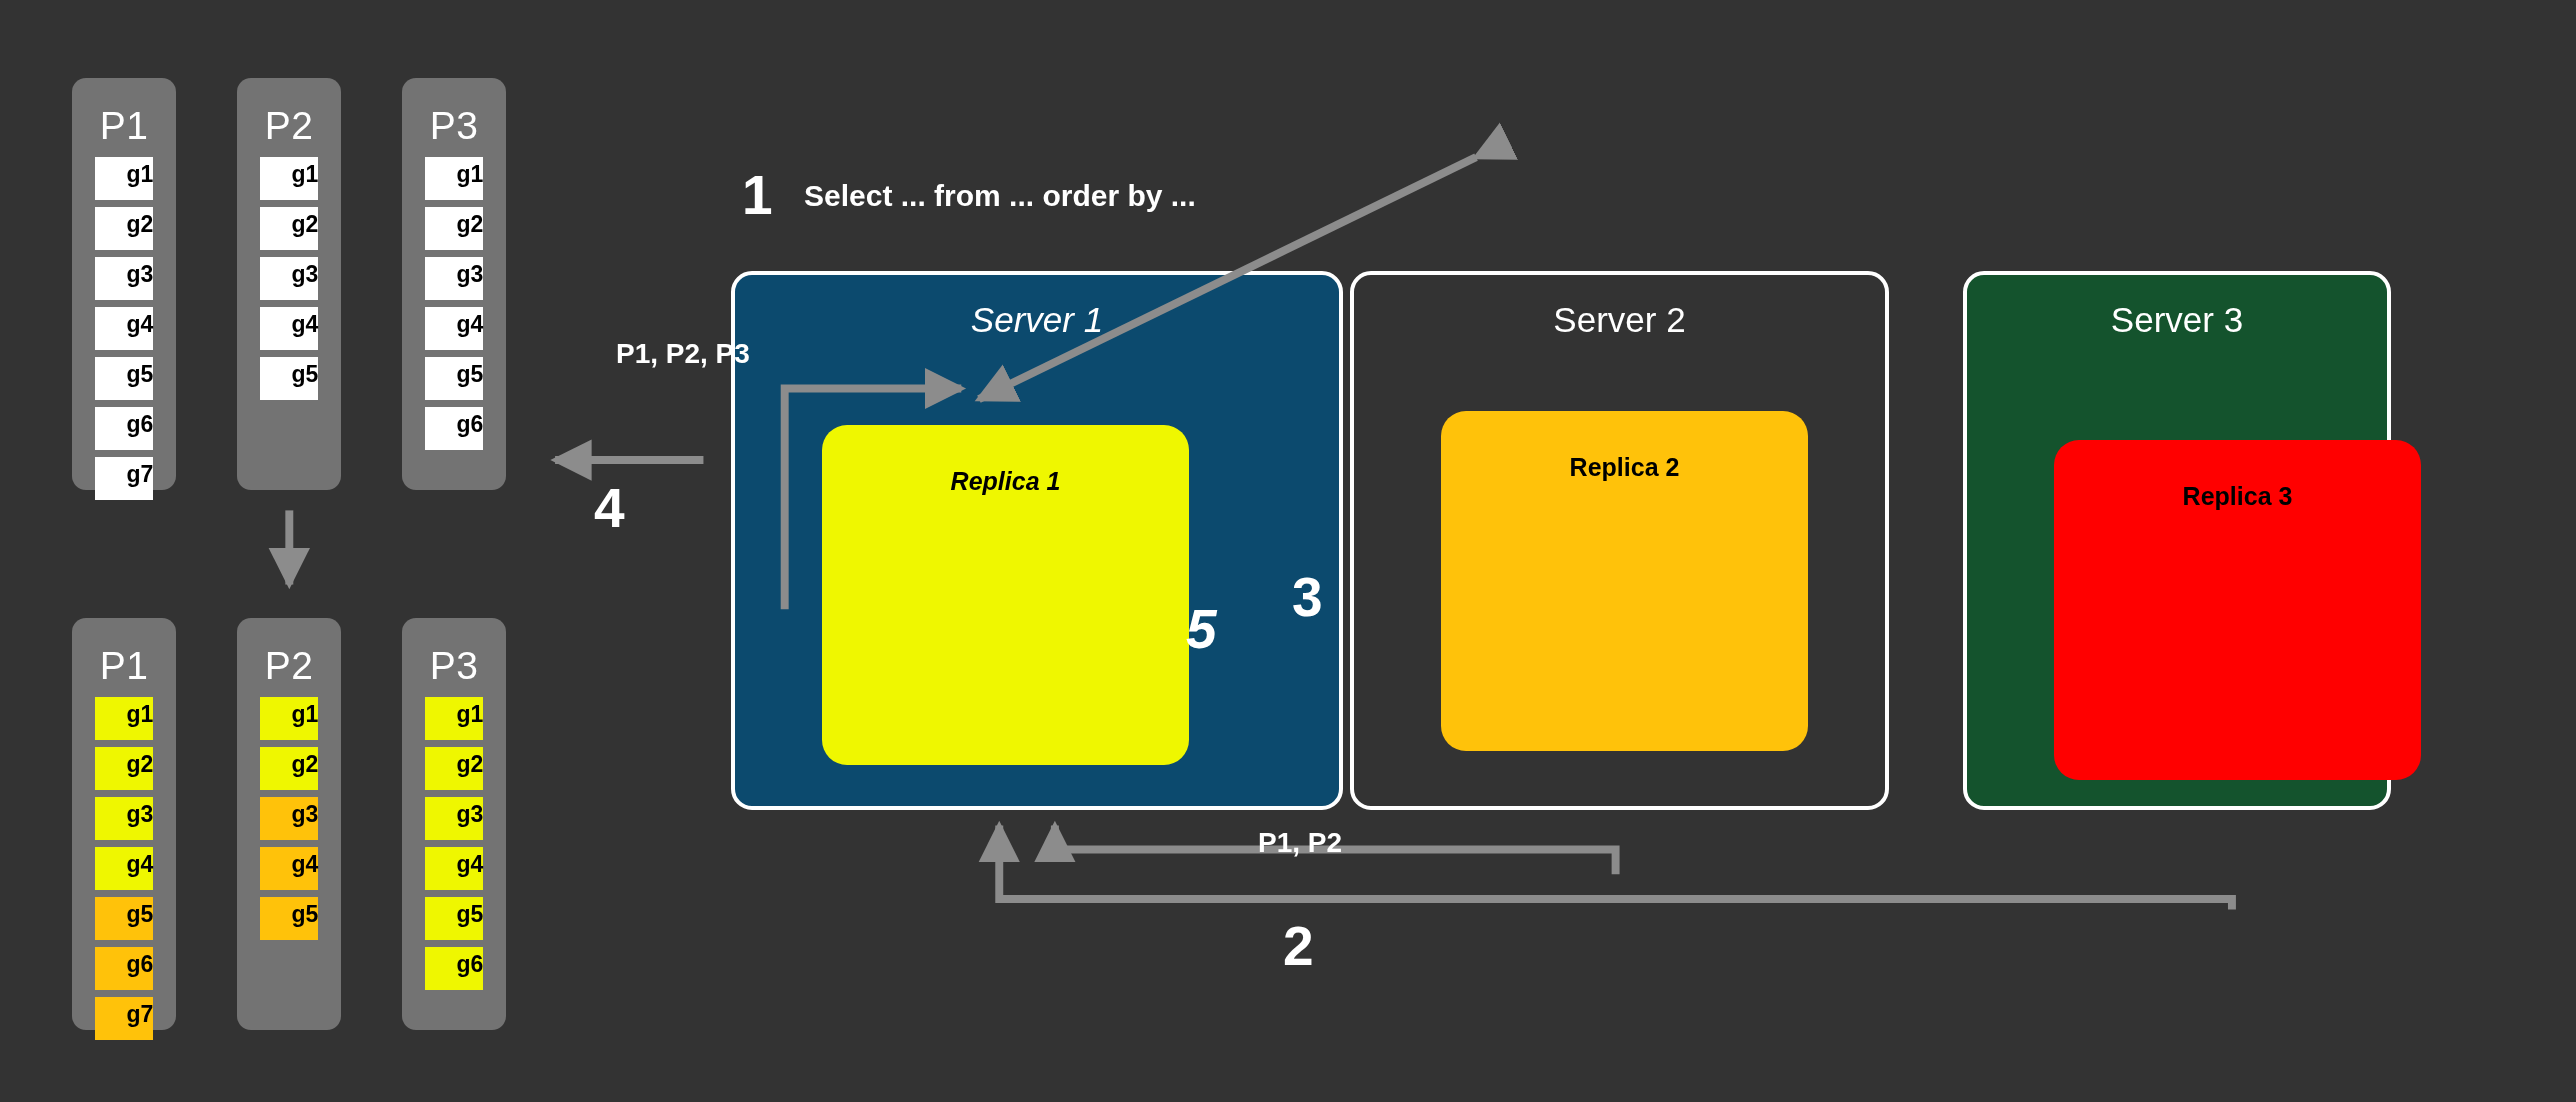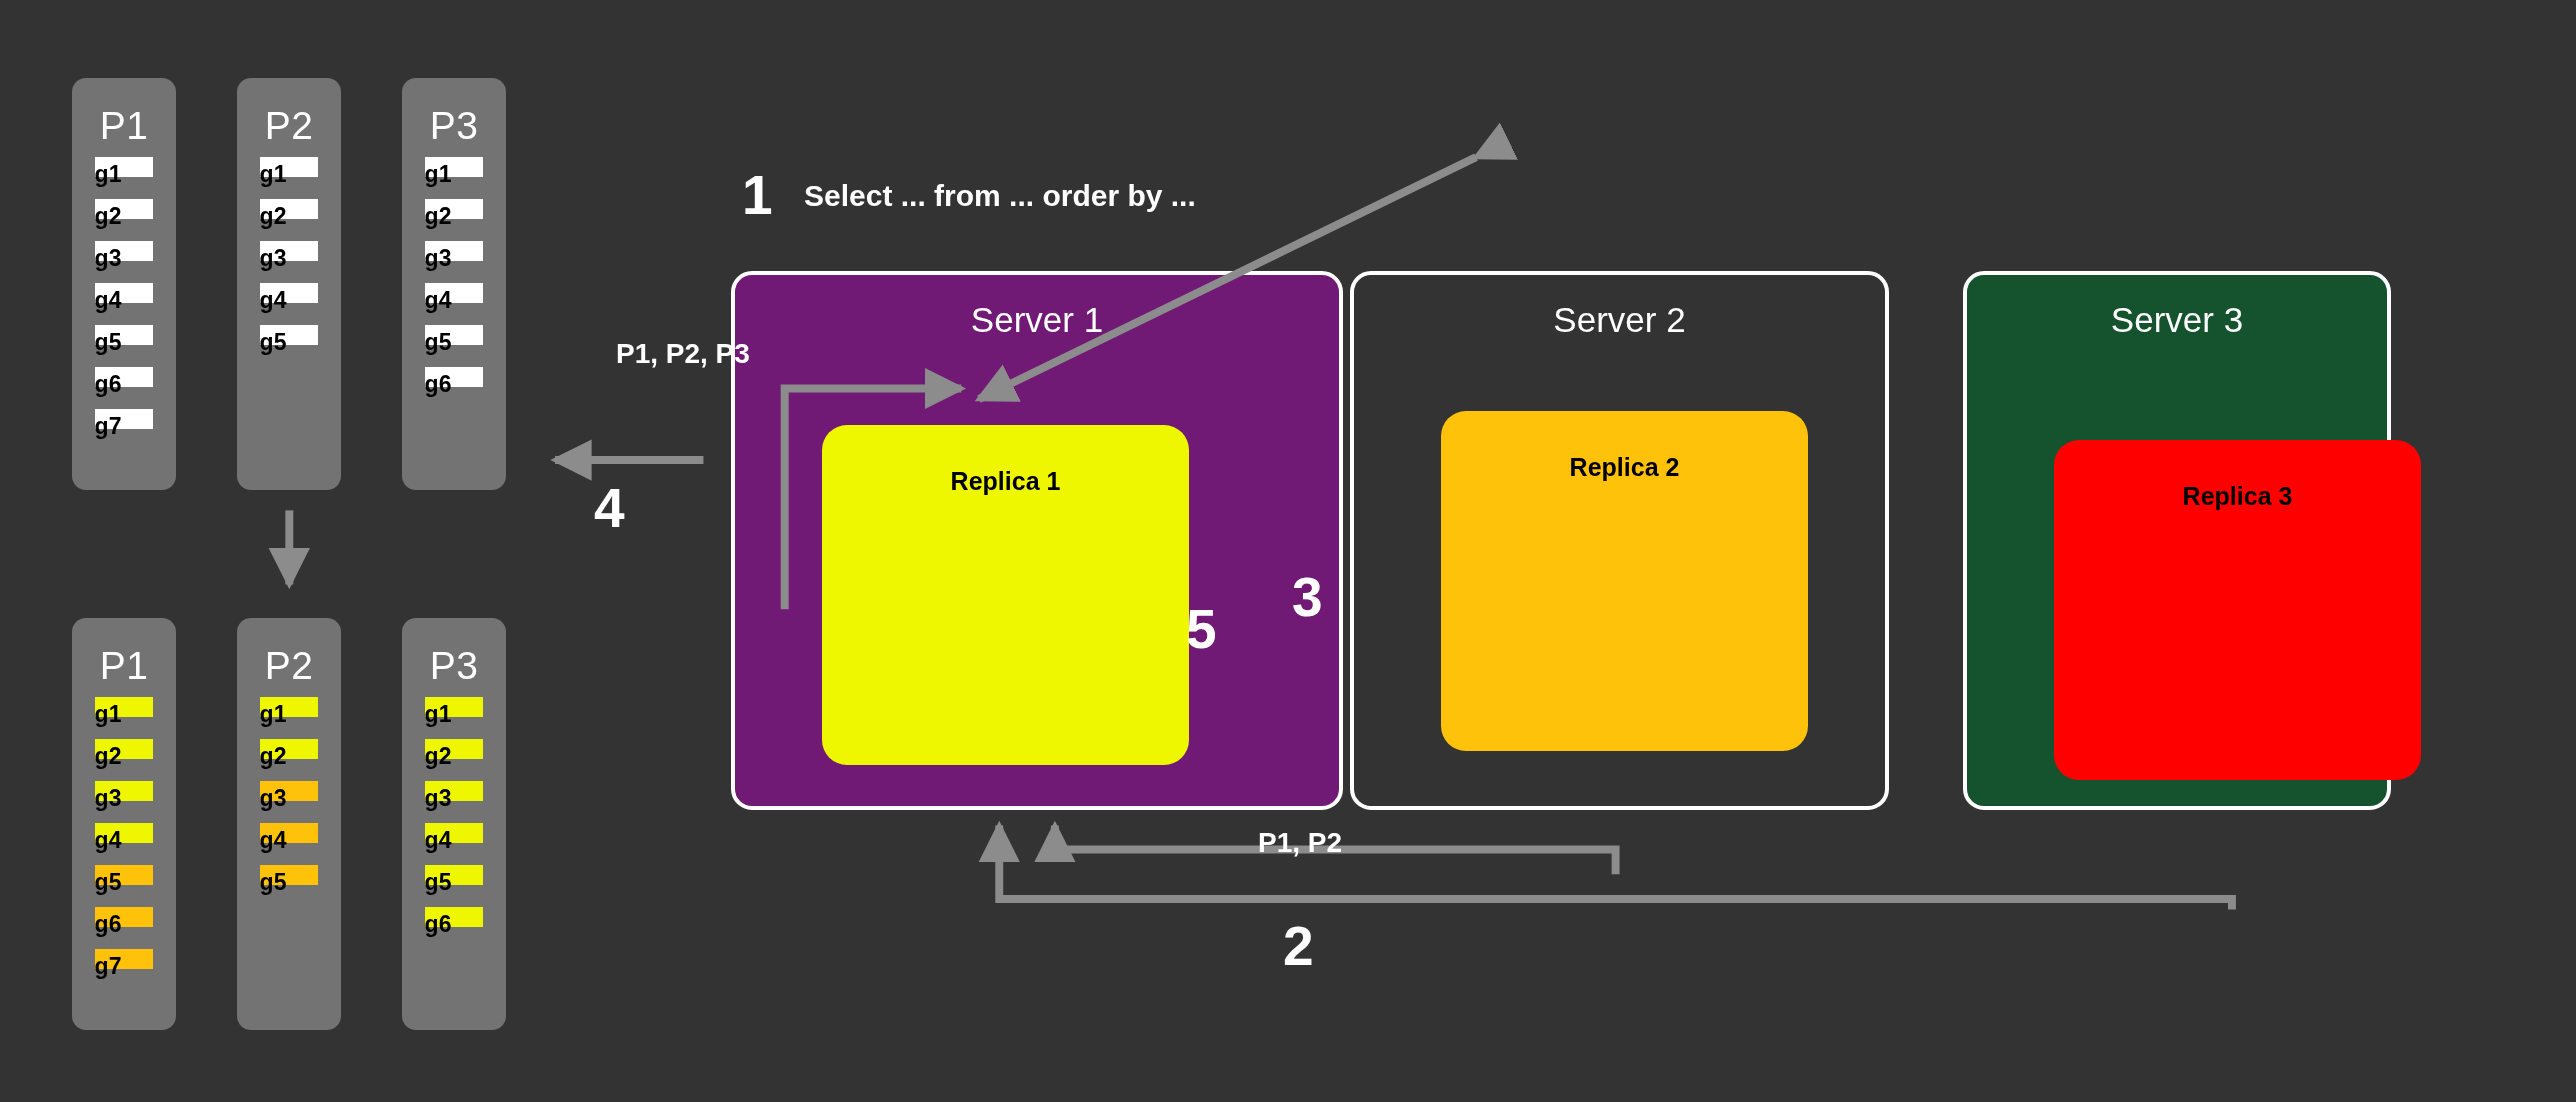--- a/index.html
+++ b/index.html
@@ -26,27 +26,27 @@
     font-size:39px;
     font-weight:400;
     text-align:center;
     line-height:1;
     padding-top:16px;
     padding-bottom:12.4px;
     letter-spacing:0.4px;
   }
   .cells{padding:0 10.6px 0 10.6px;}
   .cell{
-    height:20px;
+    height:43px;
     line-height:34px;
-    text-align:left;
+    text-align:right;
     font-size:23px;
     font-weight:bold;
     color:#000000;
-    margin-bottom:22px;
+    margin-bottom:7px;
     background:#ffffff;
   }
   .cell.yellow{background:#EFF700;}
   .cell.orange{background:#FFC20A;}
   .cell.white{background:#ffffff;}
 
   
   .server{
     position:absolute;
     border:4.4px solid #ffffff;
@@ -165,21 +165,21 @@
       <div class="cell yellow">g1</div>
       <div class="cell yellow">g2</div>
       <div class="cell yellow">g3</div>
       <div class="cell yellow">g4</div>
       <div class="cell yellow">g5</div>
       <div class="cell yellow">g6</div>
     </div>
   </div>
 
 
-  <div class="server" style="left:731px;top:271px;width:612px;height:539px;background:#701a75;">
+  <div class="server" style="left:731px;top:271px;width:612px;height:539px;background:#0c4a6e;font-style:italic;">
     <div class="stitle">Server 1</div>
     <div class="replica" style="left:87px;top:150px;width:367px;height:340px;background:#EFF700;">
       <span>Replica 1</span>
     </div>
     <div class="lbl step" style="left:451px;top:327px;">5</div>
   </div>
 
   <div class="server" style="left:1350px;top:271px;width:539px;height:539px;background:#333333;">
     <div class="stitle">Server 2</div>
     <div class="replica" style="left:87px;top:136px;width:367px;height:340px;background:#FFC20A;">

